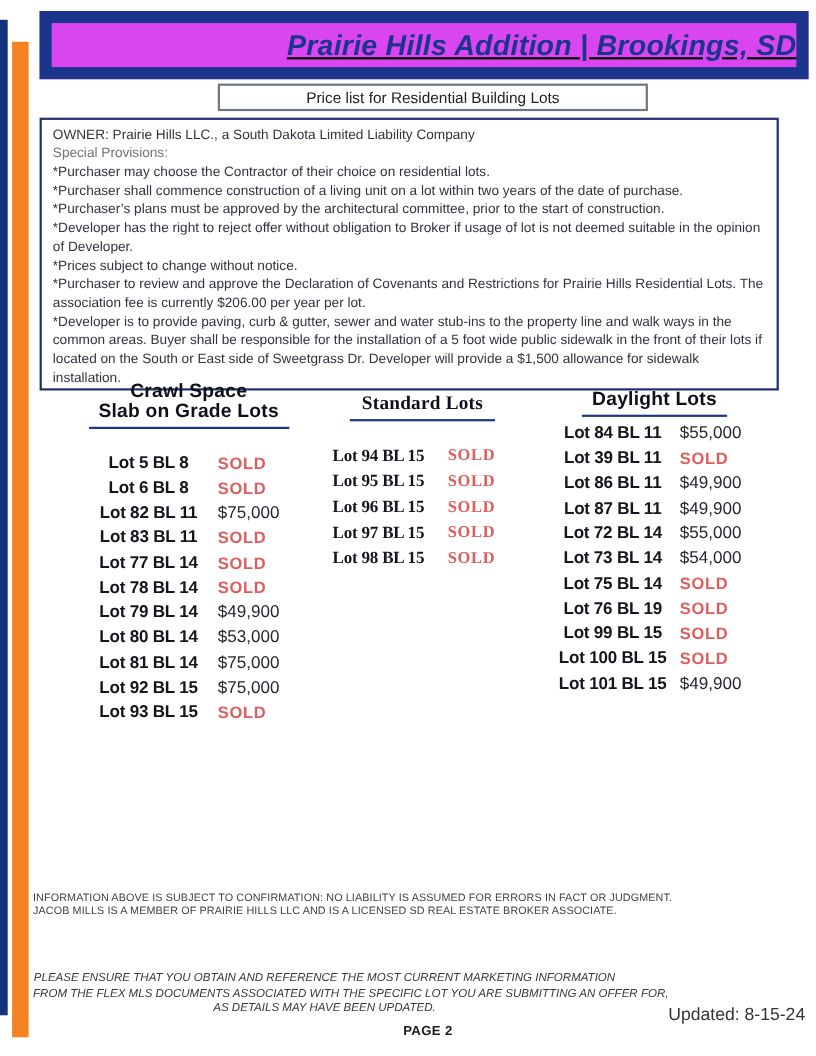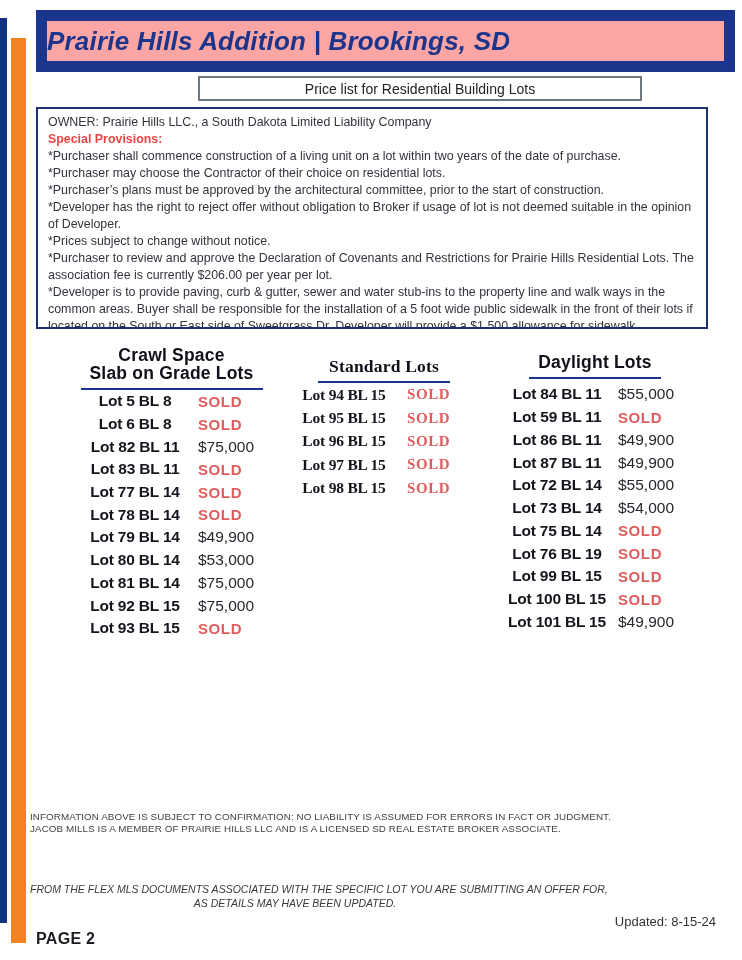--- a/index.html
+++ b/index.html
@@ -8,57 +8,57 @@
     font-family:"Liberation Sans", sans-serif; overflow:hidden;
   }
 
   
   .bar-blue   { position:absolute; left:0px;  top:18px; width:7px;  height:905px; background:#14337f; }
   .bar-orange { position:absolute; left:11px; top:38px; width:15px; height:905px; background:#f58220; }
 
   
   .title-box {
     position:absolute; left:36px; top:10px; width:699px; height:62px;
-    border:11px solid #1b358c; box-sizing:border-box; background:#fca5a5;
-    display:flex; align-items:center; justify-content:flex-start;
+    border:11px solid #1b358c; box-sizing:border-box; background:#d946ef;
+    display:flex; align-items:center; justify-content:flex-end;text-decoration:underline;
   }
   .title {
     font-size:26px; font-weight:bold; font-style:italic; color:#1b358c;
     letter-spacing:0.2px; white-space:nowrap;
   }
   .subtitle-box {
-    position:absolute; left:198px; top:76px; width:444px; height:25px;
+    position:absolute; left:198px; top:76px; width:391px; height:25px;
     border:2px solid #6e7680; box-sizing:border-box; background:#fff;
     display:flex; align-items:center; justify-content:center;
   }
   .subtitle { font-size:14px; color:#222228; white-space:nowrap; }
 
   
   .provisions {
-    position:absolute; left:36px; top:107px; width:672px; height:222px;
+    position:absolute; left:36px; top:107px; width:672px; height:248px;
     border:2px solid #1e2f70; box-sizing:border-box; background:#fff;
     padding:5px 10px; font-size:12.4px; line-height:17px; color:#33333d;
     overflow:hidden;
   }
-  .provisions .heading { font-weight:bold; color:#ef4444; }
+  .provisions .heading { font-weight:normal; color:#737373; }
 
   
   .ptable { position:absolute; }
   .table1 { left:78px;  top:346px; width:187px; }
   .table2 { left:298px; top:357px; width:172px;font-family:Liberation Serif, serif; }
   .table3 { left:500px; top:353px; width:190px; }
   .table-header {
     text-align:center; font-weight:bold; font-size:17.5px; line-height:18px;
     color:#10101a; letter-spacing:0.2px;
   }
   .table-underline { border-bottom:2.5px solid #1b358c; margin:6px auto 0; }
   .table1 .table-underline { width:182px; }
   .table2 .table-underline { width:132px; }
   .table3 .table-underline { width:132px; }
-  .rows { margin-top:0; }
+  .rows { margin-top:20px; }
   .table3 .rows { margin-top:4px; }
   .lot-row { display:flex; align-items:center; }
   .table1 .lot-row { height:22.7px; }
   .table2 .lot-row { height:23.4px; }
   .table3 .lot-row { height:22.75px; }
   .lot-name {
     display:flex; justify-content:center; white-space:nowrap;
     font-weight:bold; font-size:15.5px; color:#15151e; letter-spacing:-0.2px;
   }
   .table1 .lot-name { width:114px; }
@@ -76,25 +76,25 @@
     position:absolute; left:30px; top:811px; width:520px; text-align:center;
     font-size:9.8px; line-height:11.5px; color:#3f3f45; letter-spacing:0.1px;
   }
   .footer-disclaimer div { white-space:nowrap; }
   .footer-notice {
     position:absolute; left:30px; top:883px; width:530px; text-align:center;
     font-style:italic; font-size:10.5px; line-height:13.5px; color:#38383e;
   }
   .footer-notice div { white-space:nowrap; }
   .updated {
-    position:absolute; right:26px; top:914px; font-size:13px; color:#333339;
+    position:absolute; right:10px; top:914px; font-size:16px; color:#333339;
   }
   .page-num {
-    position:absolute; left:36px; top:930px; width:706px; 
-    font-weight:bold; font-size:16px; color:#1c1c22; letter-spacing:0.3px;
+    position:absolute; left:36px; top:930px; width:706px; text-align:center;
+    font-weight:bold; font-size:12px; color:#1c1c22; letter-spacing:0.3px;
   }
 </style>
 </head>
 <body>
 
 <div class="page">
 
   <div class="bar-blue"></div>
   <div class="bar-orange"></div>
 
@@ -103,22 +103,22 @@
   </div>
 
   <div class="subtitle-box">
     <span class="subtitle">Price list for Residential Building Lots</span>
   </div>
 
   <div class="provisions">
     <div>OWNER: Prairie Hills LLC., a South Dakota Limited Liability Company</div>
     <div class="heading">Special Provisions:</div>
     <div>
+        <div class="provision-item">*Purchaser may choose the Contractor of their choice on residential lots.</div>
         <div class="provision-item">*Purchaser shall commence construction of a living unit on a lot within two years of the date of purchase.</div>
-        <div class="provision-item">*Purchaser may choose the Contractor of their choice on residential lots.</div>
         <div class="provision-item">*Purchaser’s plans must be approved by the architectural committee, prior to the start of construction.</div>
         <div class="provision-item">*Developer has the right to reject offer without obligation to Broker if usage of lot is not deemed suitable  in the opinion of Developer.</div>
         <div class="provision-item">*Prices subject to change without notice.</div>
         <div class="provision-item">*Purchaser to review and approve the Declaration of Covenants and Restrictions for Prairie Hills Residential Lots. The association fee is currently $206.00 per year per lot.</div>
         <div class="provision-item">*Developer is to provide paving, curb &amp; gutter, sewer and water stub-ins to the property line and walk ways in the common areas.  Buyer shall be responsible for the installation of a 5 foot wide public sidewalk in the front of their lots if located on the South or East side of Sweetgrass Dr. Developer will provide a $1,500 allowance for sidewalk installation.</div>
       </div>
   </div>
 
   <div class="ptable table1">
     <div class="table-header">
@@ -207,21 +207,21 @@
     <div class="table-header">
       <div>Daylight Lots</div>
     </div>
     <div class="table-underline"></div>
     <div class="rows">
         <div class="lot-row">
           <span class="lot-name">Lot 84 BL 11</span>
           <span class="lot-price">$55,000</span>
         </div>
         <div class="lot-row">
-          <span class="lot-name">Lot 59 BL 11</span>
+          <span class="lot-name">Lot 39 BL 11</span>
           <span class="lot-price sold">SOLD</span>
         </div>
         <div class="lot-row">
           <span class="lot-name">Lot 86 BL 11</span>
           <span class="lot-price">$49,900</span>
         </div>
         <div class="lot-row">
           <span class="lot-name">Lot 87 BL 11</span>
           <span class="lot-price">$49,900</span>
         </div>
@@ -255,20 +255,21 @@
         </div>
       </div>
   </div>
 
   <div class="footer-disclaimer">
     <div>INFORMATION ABOVE IS SUBJECT TO CONFIRMATION:  NO LIABILITY IS ASSUMED FOR ERRORS IN FACT OR JUDGMENT.</div>
     <div>JACOB MILLS IS A MEMBER OF PRAIRIE HILLS LLC AND IS A LICENSED SD REAL ESTATE BROKER ASSOCIATE.</div>
   </div>
 
   <div class="footer-notice">
+    <div>PLEASE ENSURE THAT YOU OBTAIN AND REFERENCE THE MOST CURRENT MARKETING INFORMATION</div>
     <div>FROM THE FLEX MLS DOCUMENTS ASSOCIATED WITH THE SPECIFIC LOT YOU ARE SUBMITTING AN OFFER FOR,</div>
     <div>AS DETAILS MAY HAVE BEEN UPDATED.</div>
   </div>
 
   <div class="updated">Updated: 8-15-24</div>
   <div class="page-num">PAGE 2</div>
 
 </div>
 
 </body></html>

